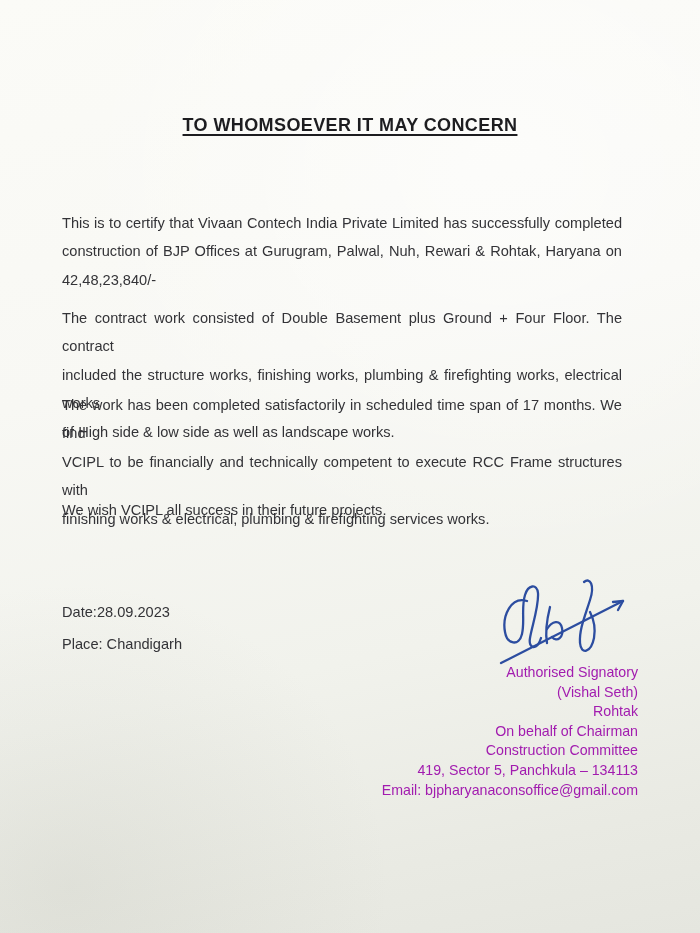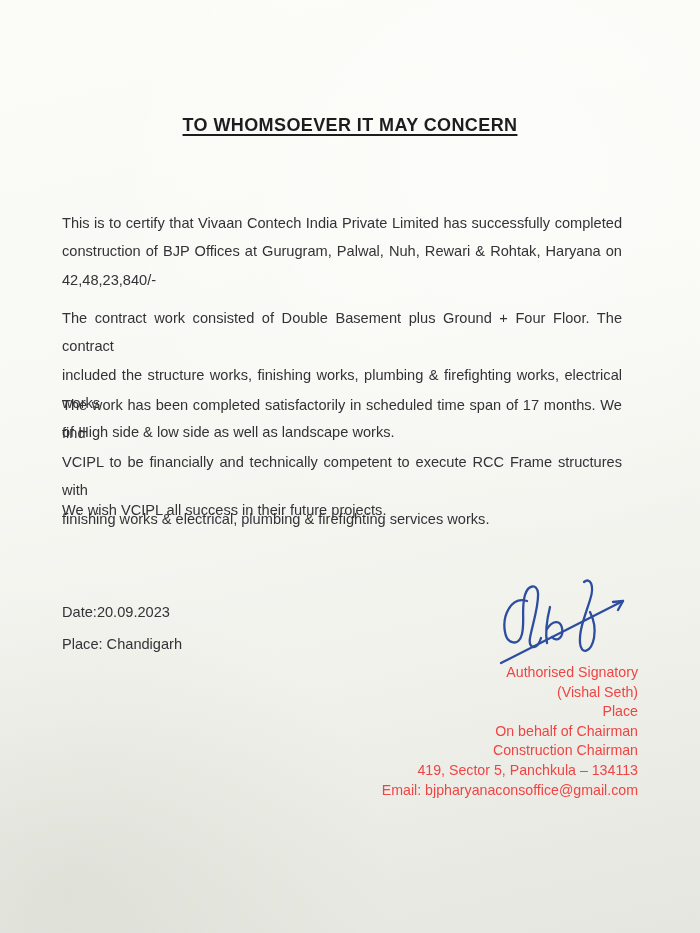--- a/index.html
+++ b/index.html
@@ -62,21 +62,21 @@
     width: 148px;
     height: 98px;
   }
   .sig-block {
     position: absolute;
     right: 62px;
     top: 663px;
     text-align: right;
     font-size: 14.2px;
     line-height: 19.6px;
-    color: #ef4444;
+    color: #a21caf;
     white-space: nowrap;
   }
 </style>
 </head>
 <body>
 
 <div class="paper"></div>
 
 <h1 class="title">TO WHOMSOEVER IT MAY CONCERN</h1>
 
@@ -95,35 +95,35 @@
 <div class="para" id="p3">
   <div class="line">The work has been completed satisfactorily in scheduled time span of 17 months. We find</div>
   <div class="line">VCIPL to be financially and technically competent to execute RCC Frame structures with</div>
   <div class="line last">finishing works &amp; electrical, plumbing &amp; firefighting services works.</div>
 </div>
 
 <div class="para" id="wish">
   <div class="line last">We wish VCIPL all success in their future projects.</div>
 </div>
 
-<div class="meta" id="date-line">Date:20.09.2023</div>
+<div class="meta" id="date-line">Date:28.09.2023</div>
 <div class="meta" id="place-line">Place: Chandigarh</div>
 
 <svg class="sig-ink" viewBox="0 0 148 98" xmlns="http://www.w3.org/2000/svg">
   <g fill="none" stroke-width="2.3" stroke-linecap="round" stroke-linejoin="round" stroke="#2c4da0">
     <path d="M 31 27 C 15 22, 6 42, 9 58 C 11 70, 23 73, 26 60 C 29 47, 25 34, 29 21 C 32 11, 41 9, 42 19 C 43 32, 36 52, 34 64 C 32 75, 41 77, 45 64"></path>
     <path d="M 54 33 C 51 45, 49 58, 51 69"></path>
     <path d="M 51 55 C 56 47, 64 45, 66 54 C 68 63, 61 69, 56 63"></path>
     <path d="M 88 8 C 94 3, 99 11, 94 26 C 89 42, 83 56, 84 69 C 85 81, 95 79, 98 64 C 100 53, 97 44, 94 38"></path>
     <path d="M 5 89 L 127 27"></path>
     <path d="M 127 27 L 117 28 M 127 27 L 122 36"></path>
   </g>
 </svg>
 
 <div class="sig-block">
   <div>Authorised Signatory</div>
   <div>(Vishal Seth)</div>
-  <div>Place</div>
+  <div>Rohtak</div>
   <div>On behalf of Chairman</div>
-  <div>Construction Chairman</div>
+  <div>Construction Committee</div>
   <div>419, Sector 5, Panchkula – 134113</div>
   <div>Email: bjpharyanaconsoffice@gmail.com</div>
 </div>
 
 </body></html>

